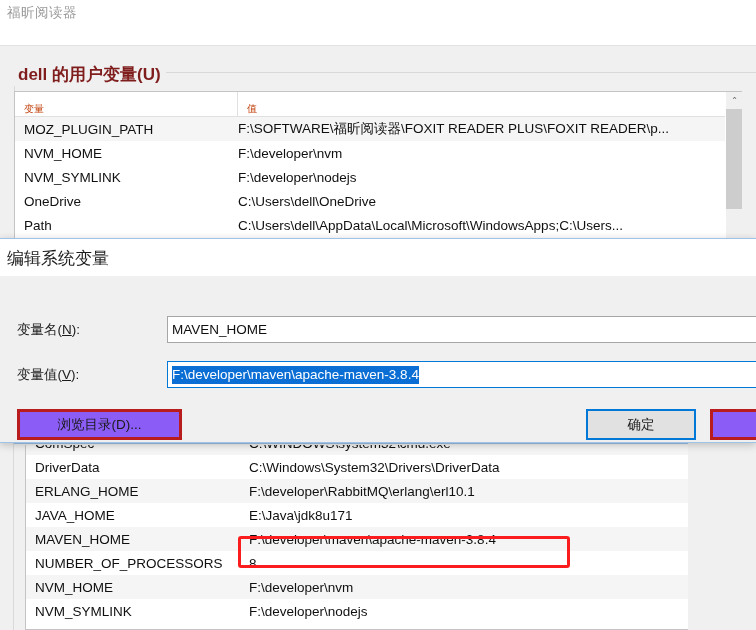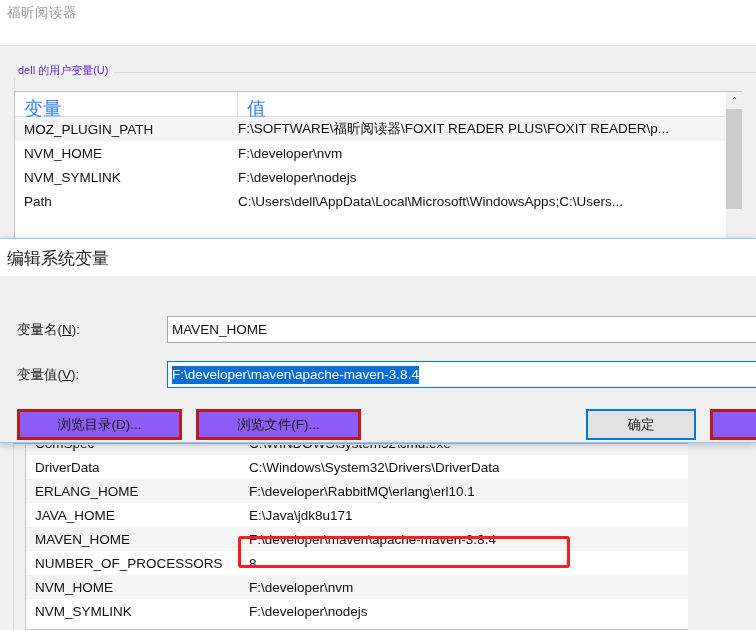--- a/index.html
+++ b/index.html
@@ -37,40 +37,41 @@
   
   .groupbox {
     position: absolute; left: 14px; top: 26px; width: 742px; height: 200px;
     border: 1px solid #d9d9d9;
     border-right: none;
   }
   .groupbox-legend {
     position: absolute; left: 14px; top: 17px;
     background: #f0f0f0;
     padding: 0 5px 0 4px;
-    font-size: 11px; color: #6d28d9;
-    white-space: nowrap;
+    font-size: 17px; color: #7f1d1d;
+    white-space: nowrap;
+    font-weight: bold;
   }
 
   
   .listview {
     position: absolute;
     background: #ffffff;
     border: 1px solid #c4c4c4;
     overflow: hidden;
   }
   .lv-header {
     position: relative; height: 25px;
     background: #ffffff;
     border-bottom: 1px solid #e0e0e0;
   }
   .lv-col {
     position: absolute; top: 0; height: 33px;
     display: flex; align-items: center;
-    font-size: 19px; color: #3b82f6;
+    font-size: 10px; color: #c2410c;
     padding-left: 9px;
     white-space: nowrap;
   }
   .lv-col.c0 { left: 0; width: 223px; border-right: 1px solid #e0e0e0; }
   .lv-col.c1 { left: 223px; right: 0; }
 
   .lv-rows { position: relative; }
   .lv-row {
     position: relative; height: 24px;
     display: flex; align-items: center;
@@ -240,20 +241,24 @@
             </div>
             <div class="lv-row">
               <div class="lv-name">NVM_HOME</div>
               <div class="lv-val">F:\developer\nvm</div>
             </div>
             <div class="lv-row">
               <div class="lv-name">NVM_SYMLINK</div>
               <div class="lv-val">F:\developer\nodejs</div>
             </div>
             <div class="lv-row">
+              <div class="lv-name">OneDrive</div>
+              <div class="lv-val">C:\Users\dell\OneDrive</div>
+            </div>
+            <div class="lv-row">
               <div class="lv-name">Path</div>
               <div class="lv-val">C:\Users\dell\AppData\Local\Microsoft\WindowsApps;C:\Users...</div>
             </div>
           </div>
 
         <div class="vscroll" style="top:0;">
           <div class="vs-arrow up">⌃</div>
           <div class="vs-thumb" style="top:17px; height:100px;"></div>
         </div>
       </div>
@@ -325,21 +330,20 @@
       </div>
 
       <div class="ed-label" style="left:17px; top:90px;">
         <span>变量值(</span><span class="acc">V</span><span>):</span>
       </div>
       <div class="ed-input focused" style="left:167px; top:85px; width:600px;">
         <span class="sel-text">F:\developer\maven\apache-maven-3.8.4</span>
       </div>
 
       <div class="ed-btn" style="left:17px; top:133px; width:165px;">浏览目录(D)...</div>
-      <div class="ed-btn" style="left:196px; top:133px; width:165px;">浏览文件(F)...</div>
       <div class="ed-btn default" style="left:586px; top:133px; width:110px;">确定</div>
       <div class="ed-btn" style="left:710px; top:133px; width:110px;">取</div>
 
     </div>
   </div>
 
   <div class="annot-box" style="border-color: rgb(251, 29, 29);"></div>
 
 </div>
 

